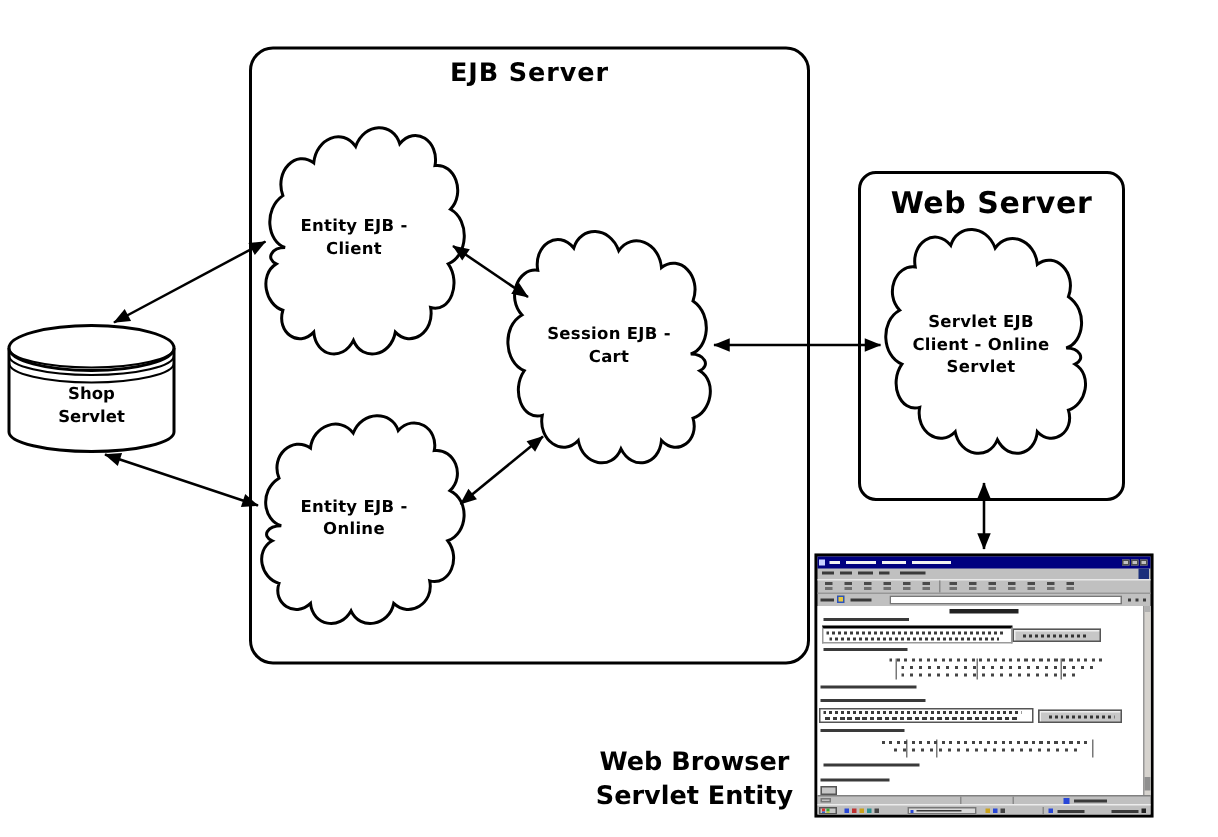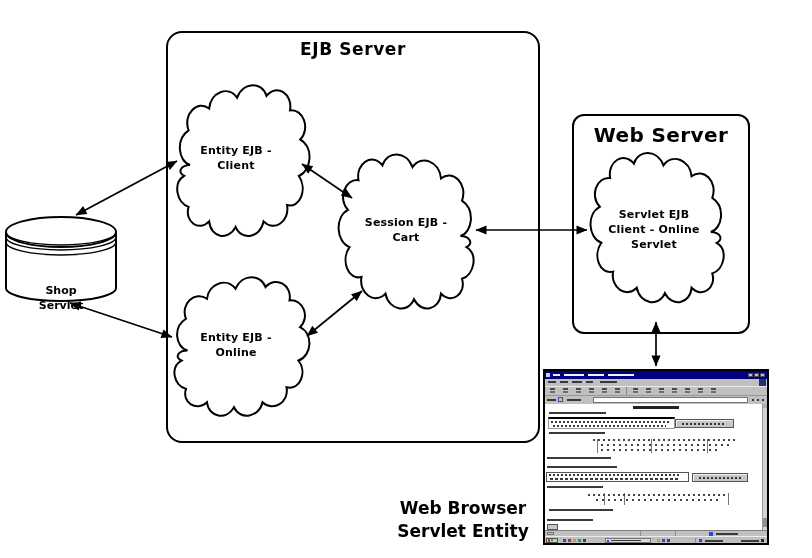--- a/index.html
+++ b/index.html
@@ -18,21 +18,21 @@
   .layer { position:absolute; left:0; top:0; width:812px; height:558px; }
 
   
   .cloud-label { position:absolute; text-align:center; font-weight:bold;
                  font-size:11px; line-height:15px; letter-spacing:0.2px; }
   .lbl-books   { left:166px; top:143px; width:140px; }
   .lbl-music   { left:166px; top:330px; width:140px; }
   .lbl-cart    { left:334px; top:215px; width:144px; }
   .lbl-servlet { left:582px; top:207px; width:144px; }
   .lbl-db      { left:1px;   top:255px; width:120px; position:absolute; text-align:center;
-                 font-weight:bold; font-size:11px; line-height:15px;margin-top:28px; }
+                 font-weight:bold; font-size:11px; line-height:15px; }
   .caption     { left:378px; top:497px; width:170px; position:absolute; text-align:center;
                  font-size:17px; line-height:23px; font-weight:700; }
 
   
   #mini { position:absolute; left:543px; top:369px; width:226px; height:176px;
           border:2px solid #000; background:#c0c0c0; box-sizing:border-box; }
   #mini div, #mini span { position:absolute; box-sizing:border-box; }
   .m-title  { left:0; top:0; width:222px; height:8px; background:#000080; }
   .m-menu   { left:0; top:8px; width:222px; height:7px; }
   .m-tool   { left:0; top:15px; width:222px; height:10px;

